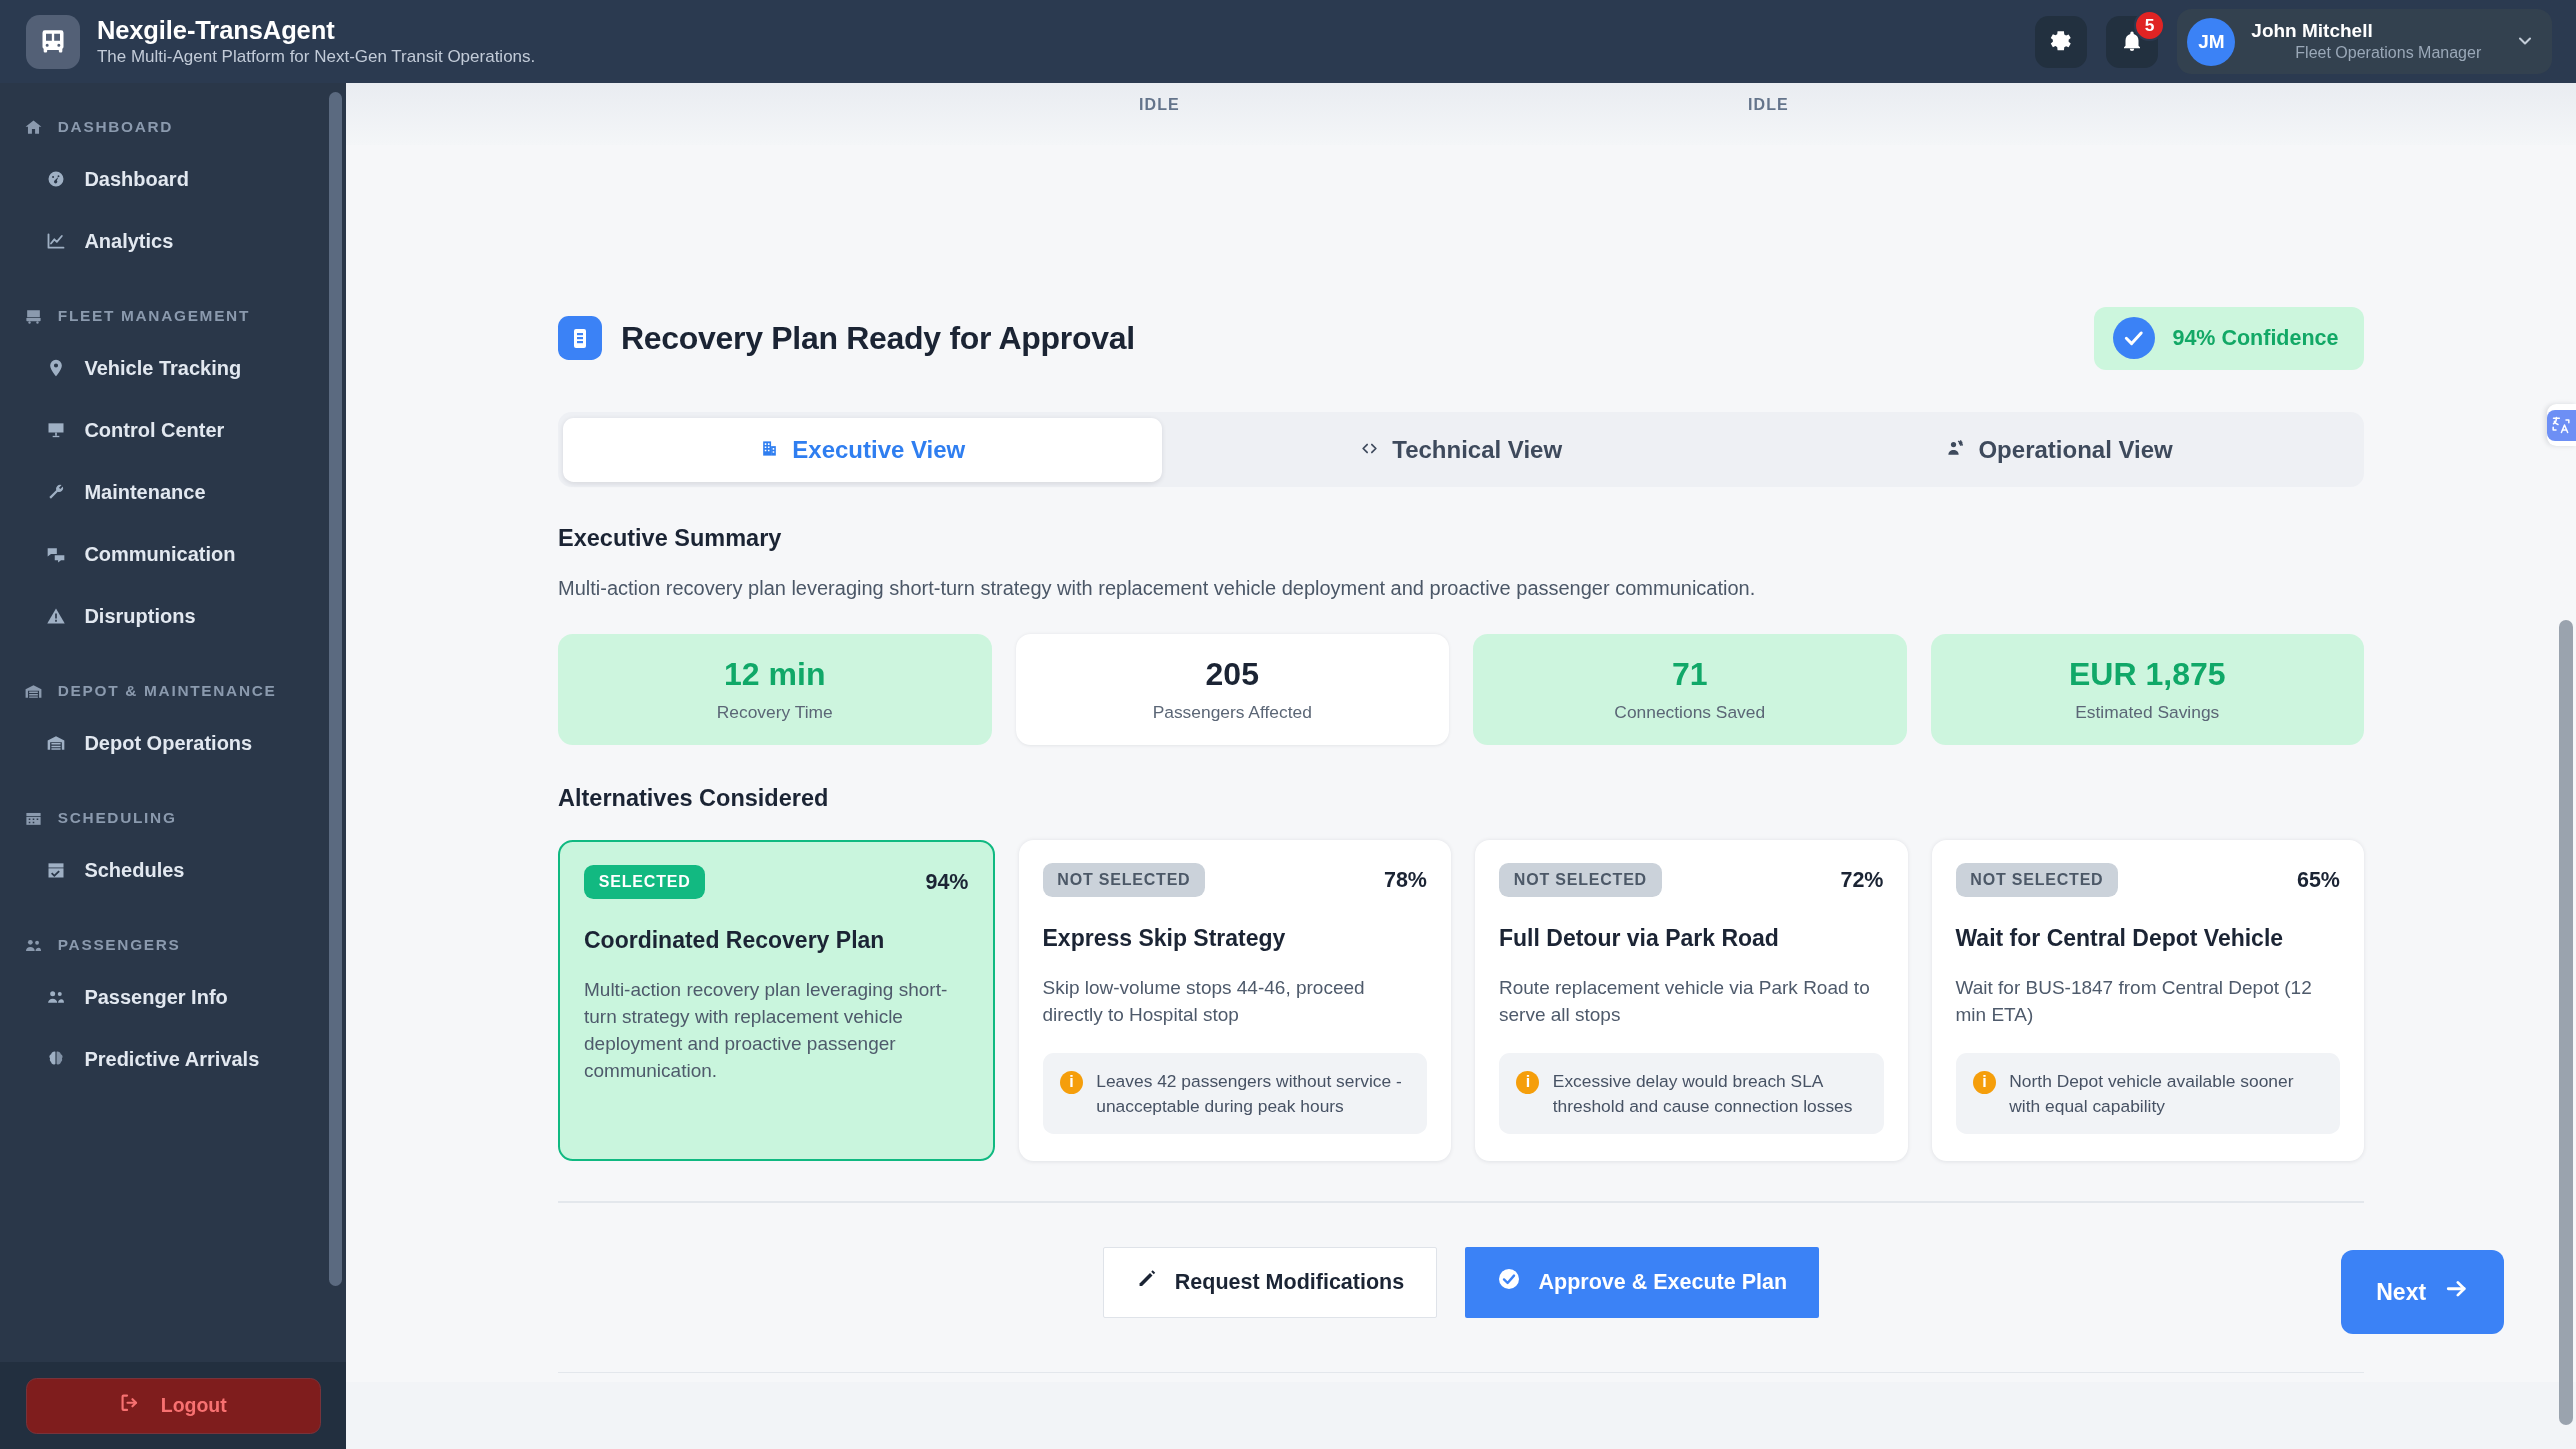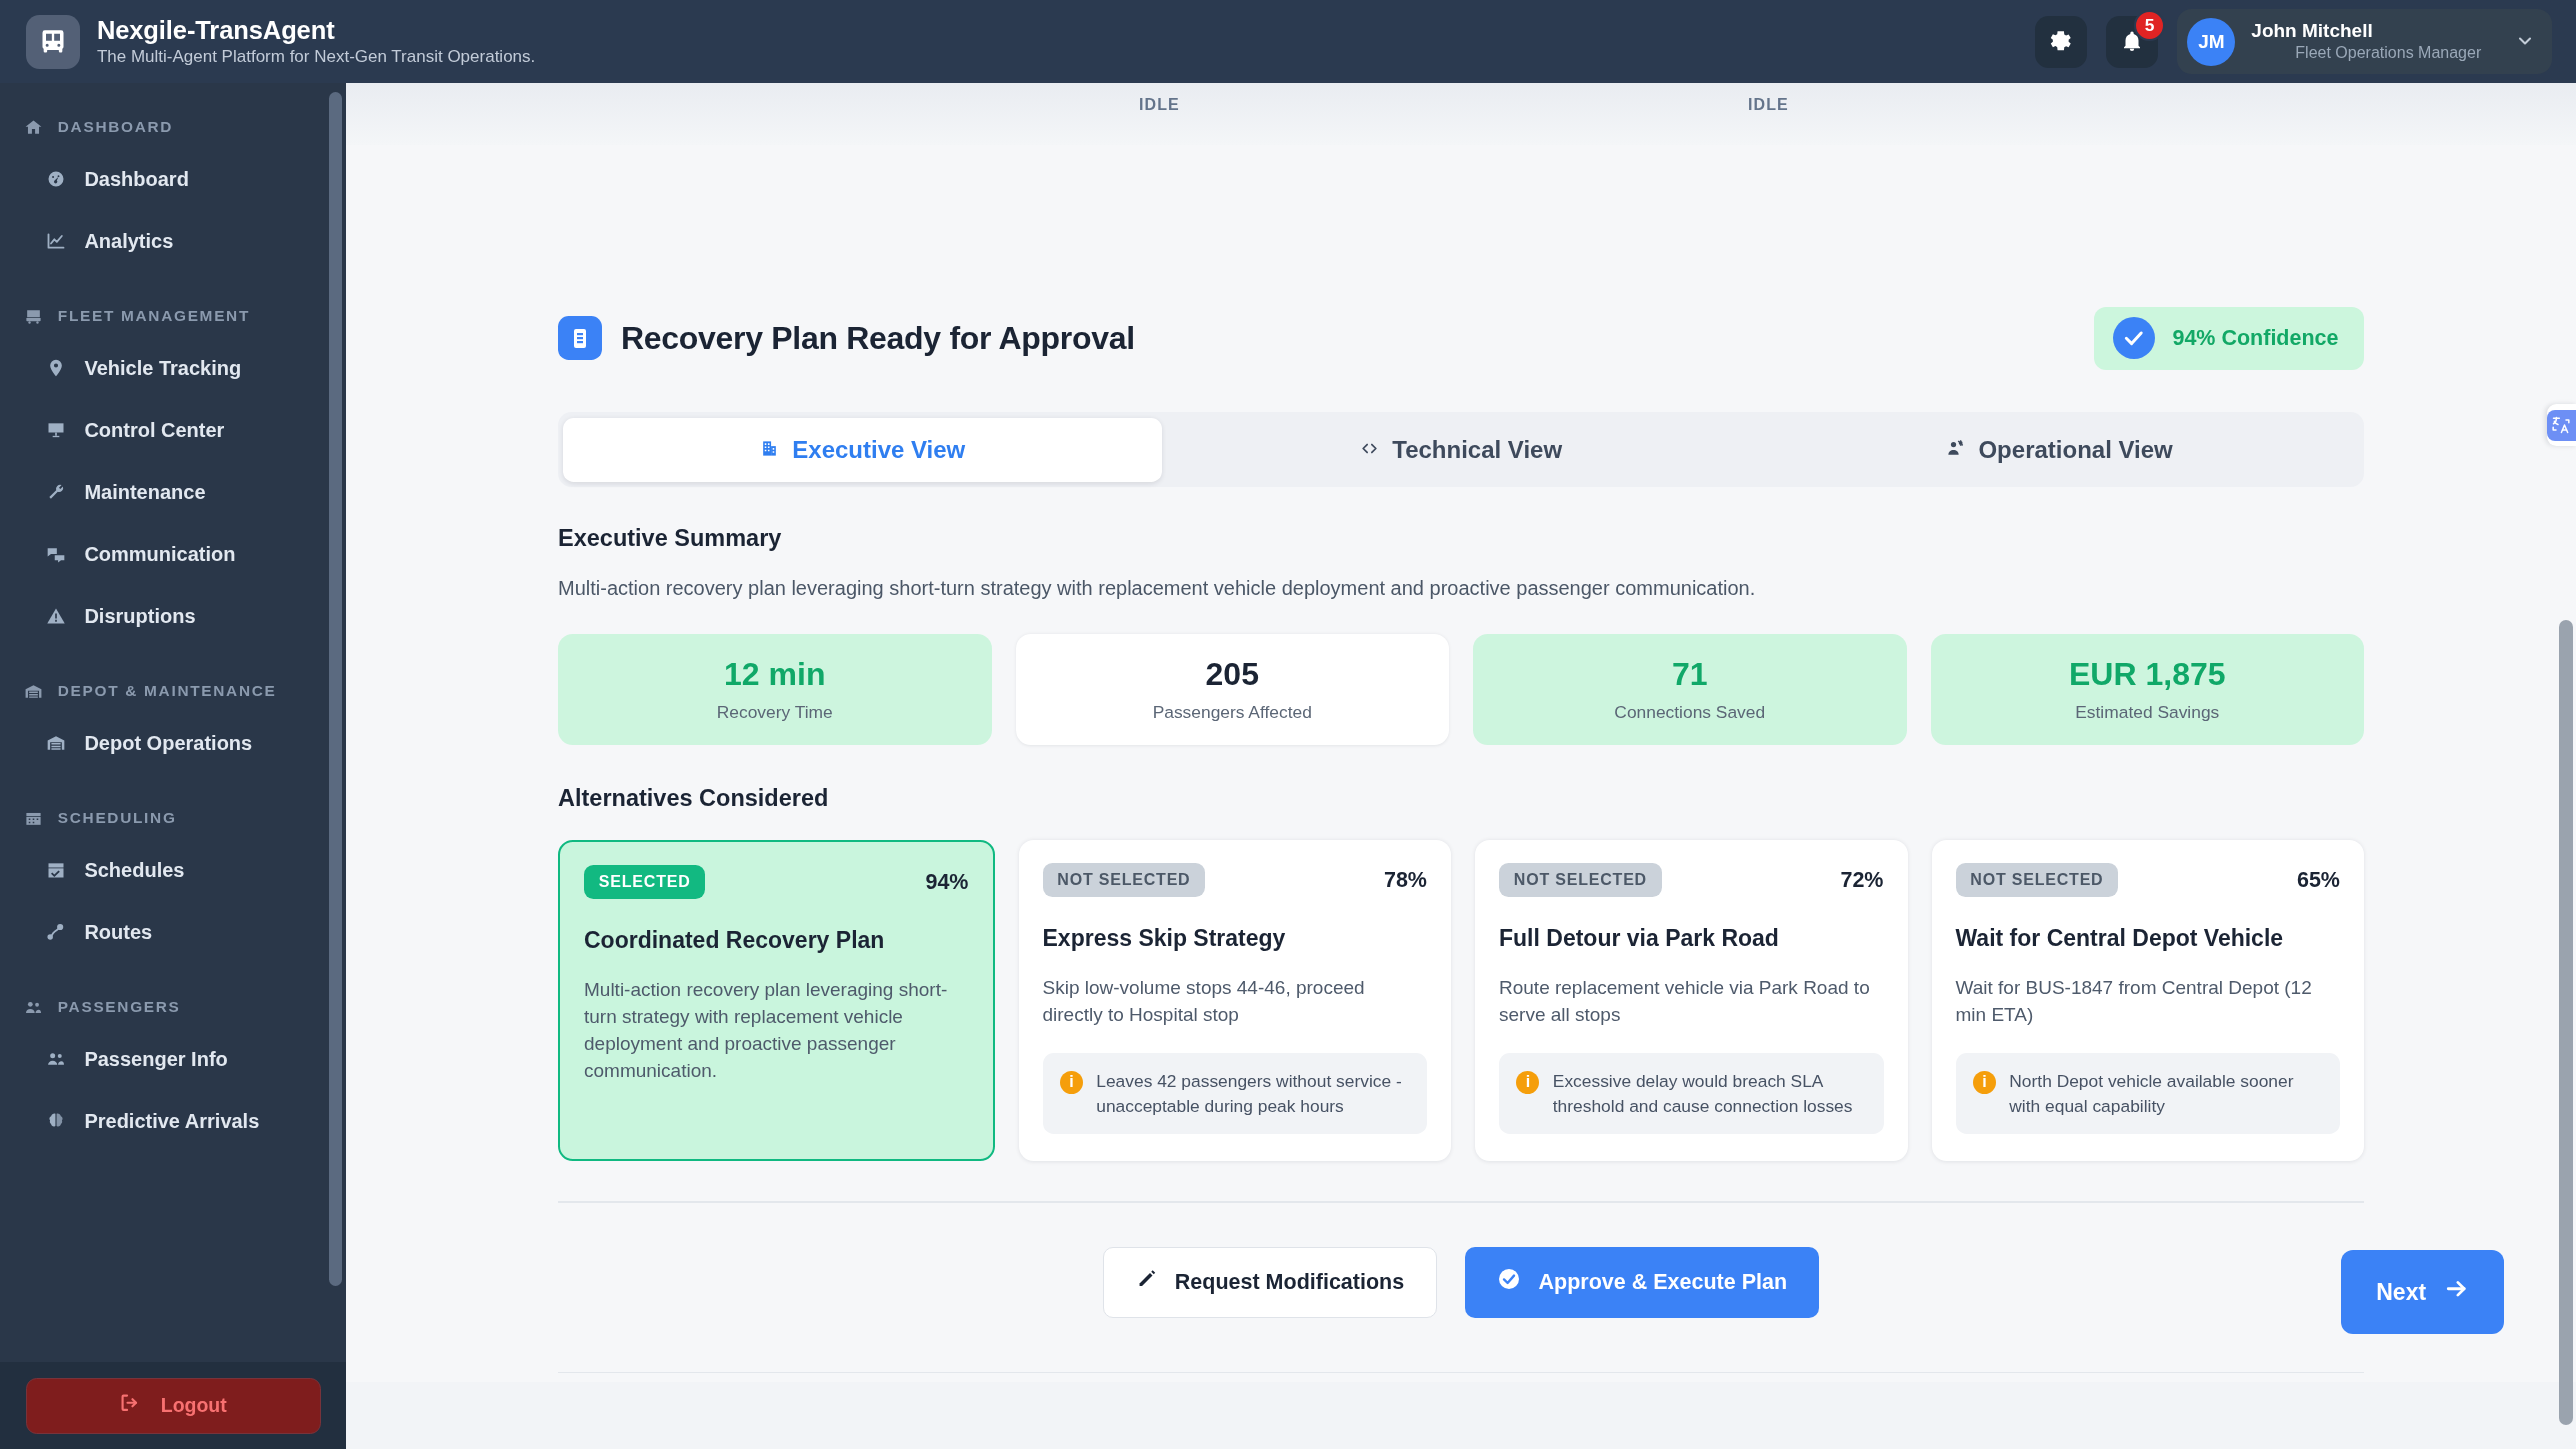--- a/index.html
+++ b/index.html
@@ -207,21 +207,21 @@
     background: #f59e0b; color: #fff;
     font-size: 16px; font-weight: bold;
     display: flex; align-items: center; justify-content: center; margin-top: 2px;
   }
   .note-txt { font-size: 17.4px; color: #475264; line-height: 1.42; }
 
   
   .divider { margin-top: 40px; width: 1806px; height: 1.3px; background: #e3e7ec; }
   .actions { margin-top: 44px; display: flex; justify-content: center; gap: 28px; }
   .btn {
-    height: 71px; border-radius: 10px;
+    height: 71px; border-radius: 2px;
     display: flex; align-items: center; justify-content: space-between; gap: 17.4px;
     font-size: 21.5px; font-weight: bold; cursor: pointer; padding: 0 32px;
   }
   .btn.ghost { background: #ffffff; border: 1.3px solid #dfe3e9; color: #1b2434; }
   .btn.primary { background: #3b82f6; color: #ffffff; }
 
   .divider2 { margin-top: 54px; width: 1806px; height: 1.3px; background: #e3e7ec; }
 
   .next-btn {
     position: absolute; right: 72px; bottom: 48px;
@@ -418,30 +418,20 @@
     </div>
     <div class="side-item">
       <span class="side-ico">
         <svg width="20" height="20" viewBox="0 0 24 24" fill="currentColor">
             <path d="M3 4h18v5H3z"></path>
             <path d="M3 10h18v11H3z"></path>
             <path d="M7.5 15l2.5 2.5 5-5 1.6 1.6-6.6 6.4-4-4z" fill="#2a3749"></path>
           </svg>
       </span>
       <span>Schedules</span>
-    </div>
-    <div class="side-item">
-      <span class="side-ico">
-        <svg width="20" height="20" viewBox="0 0 24 24" fill="none" stroke="currentColor" stroke-width="2.2" stroke-linecap="round">
-            <circle cx="17" cy="6" r="2.6" fill="currentColor"></circle>
-            <circle cx="5" cy="18" r="2.2" fill="currentColor"></circle>
-            <path d="M15 8.2c-3 2-5 3-6.5 5.3-.9 1.4-1.7 2.9-2.6 4"></path>
-          </svg>
-      </span>
-      <span>Routes</span>
     </div>
 
     <div class="side-section-head">
       <span class="side-sec-ico">
         <svg width="19" height="19" viewBox="0 0 24 24" fill="currentColor">
             <circle cx="8" cy="8" r="3"></circle>
             <circle cx="16.5" cy="8.5" r="2.4"></circle>
             <path d="M2.5 19c0-3 2.5-5 5.5-5s5.5 2 5.5 5z"></path>
             <path d="M14.5 19c0-2.4 1.8-4.2 4-4.2s3 1.6 3 4.2z"></path>
           </svg>

